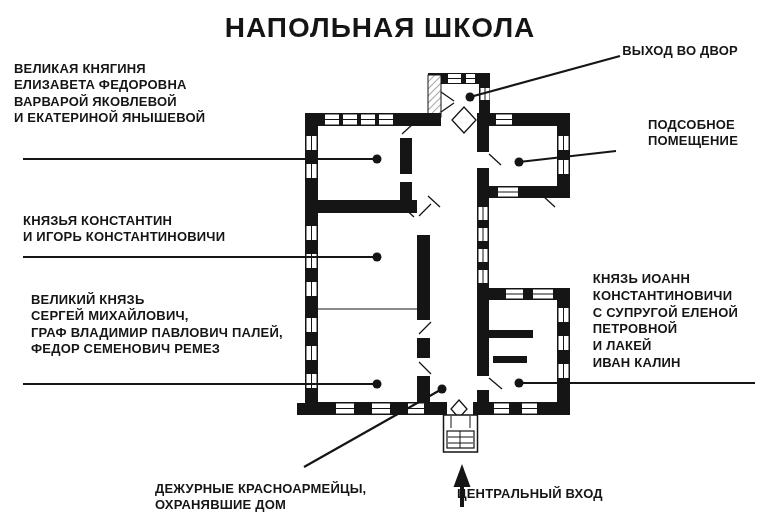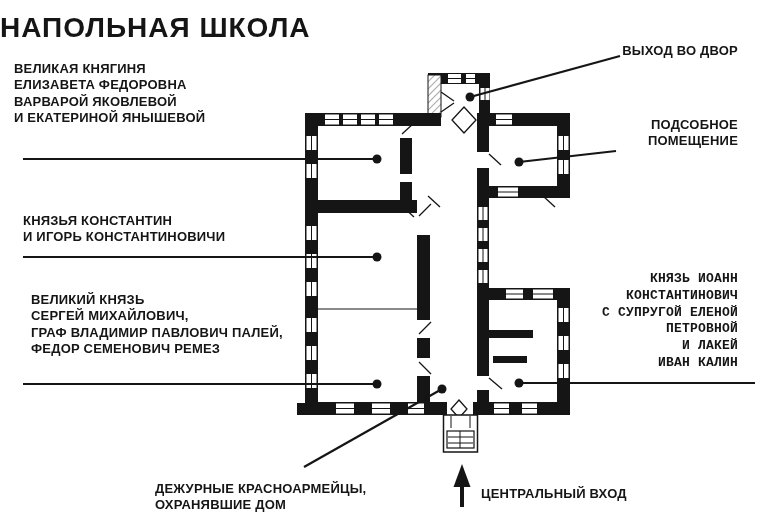--- a/index.html
+++ b/index.html
@@ -1,22 +1,22 @@
 <!DOCTYPE html>
 <html><head>
 <meta charset="utf-8">
 <style>
   html,body{margin:0;padding:0;background:#fff;}
   #stage{position:relative;width:760px;height:532px;background:#ffffff;overflow:hidden;
          font-family:"Liberation Sans",sans-serif;color:#151515;}
-  #title{position:absolute;top:12px;left:0;width:100%;text-align:left;
+  #title{position:absolute;top:12px;left:0;width:100%;text-align:center;
          font-size:28px;font-weight:bold;letter-spacing:1px;white-space:nowrap;}
   .lbl{position:absolute;font-size:13px;font-weight:bold;line-height:16.4px;
        letter-spacing:.2px;white-space:nowrap;}
-  .lbl.right{text-align:right;}
+  .lbl.right{}
   #plan{position:absolute;top:0;left:0;}
 </style>
 </head>
 <body>
 <div id="stage">
 
 <svg id="plan" width="760" height="532" viewBox="0 0 760 532">
   <defs>
     <pattern id="hatch" patternUnits="userSpaceOnUse" width="5" height="5" patternTransform="rotate(45)">
       <rect width="5" height="5" fill="#ffffff"></rect>
@@ -220,31 +220,31 @@
   <div>И ИГОРЬ КОНСТАНТИНОВИЧИ</div>
 </div>
 
 <div class="lbl" style="left:23px;top:292px;margin-left:8px;">
   <div>ВЕЛИКИЙ КНЯЗЬ</div>
   <div>СЕРГЕЙ МИХАЙЛОВИЧ,</div>
   <div>ГРАФ ВЛАДИМИР ПАВЛОВИЧ ПАЛЕЙ,</div>
   <div>ФЕДОР СЕМЕНОВИЧ РЕМЕЗ</div>
 </div>
 
-<div class="lbl right" style="right:22px;top:271px;line-height:16.8px;font-family:Liberation Mono, monospace;">
+<div class="lbl right" style="right:22px;top:271px;line-height:16.8px;">
   <div>КНЯЗЬ ИОАНН</div>
-  <div>КОНСТАНТИНОВИЧ</div>
+  <div>КОНСТАНТИНОВИЧИ</div>
   <div>С СУПРУГОЙ ЕЛЕНОЙ</div>
   <div>ПЕТРОВНОЙ</div>
   <div>И ЛАКЕЙ</div>
   <div>ИВАН КАЛИН</div>
 </div>
 
 <div class="lbl" style="left:155px;top:481px;">
   <div>ДЕЖУРНЫЕ КРАСНОАРМЕЙЦЫ,</div>
   <div>ОХРАНЯВШИЕ ДОМ</div>
 </div>
 
-<div class="lbl" style="left:481px;top:486px;">
+<div class="lbl" style="left:457px;top:486px;">
   <div>ЦЕНТРАЛЬНЫЙ ВХОД</div>
 </div>
 
 </div>
 
 </body></html>

